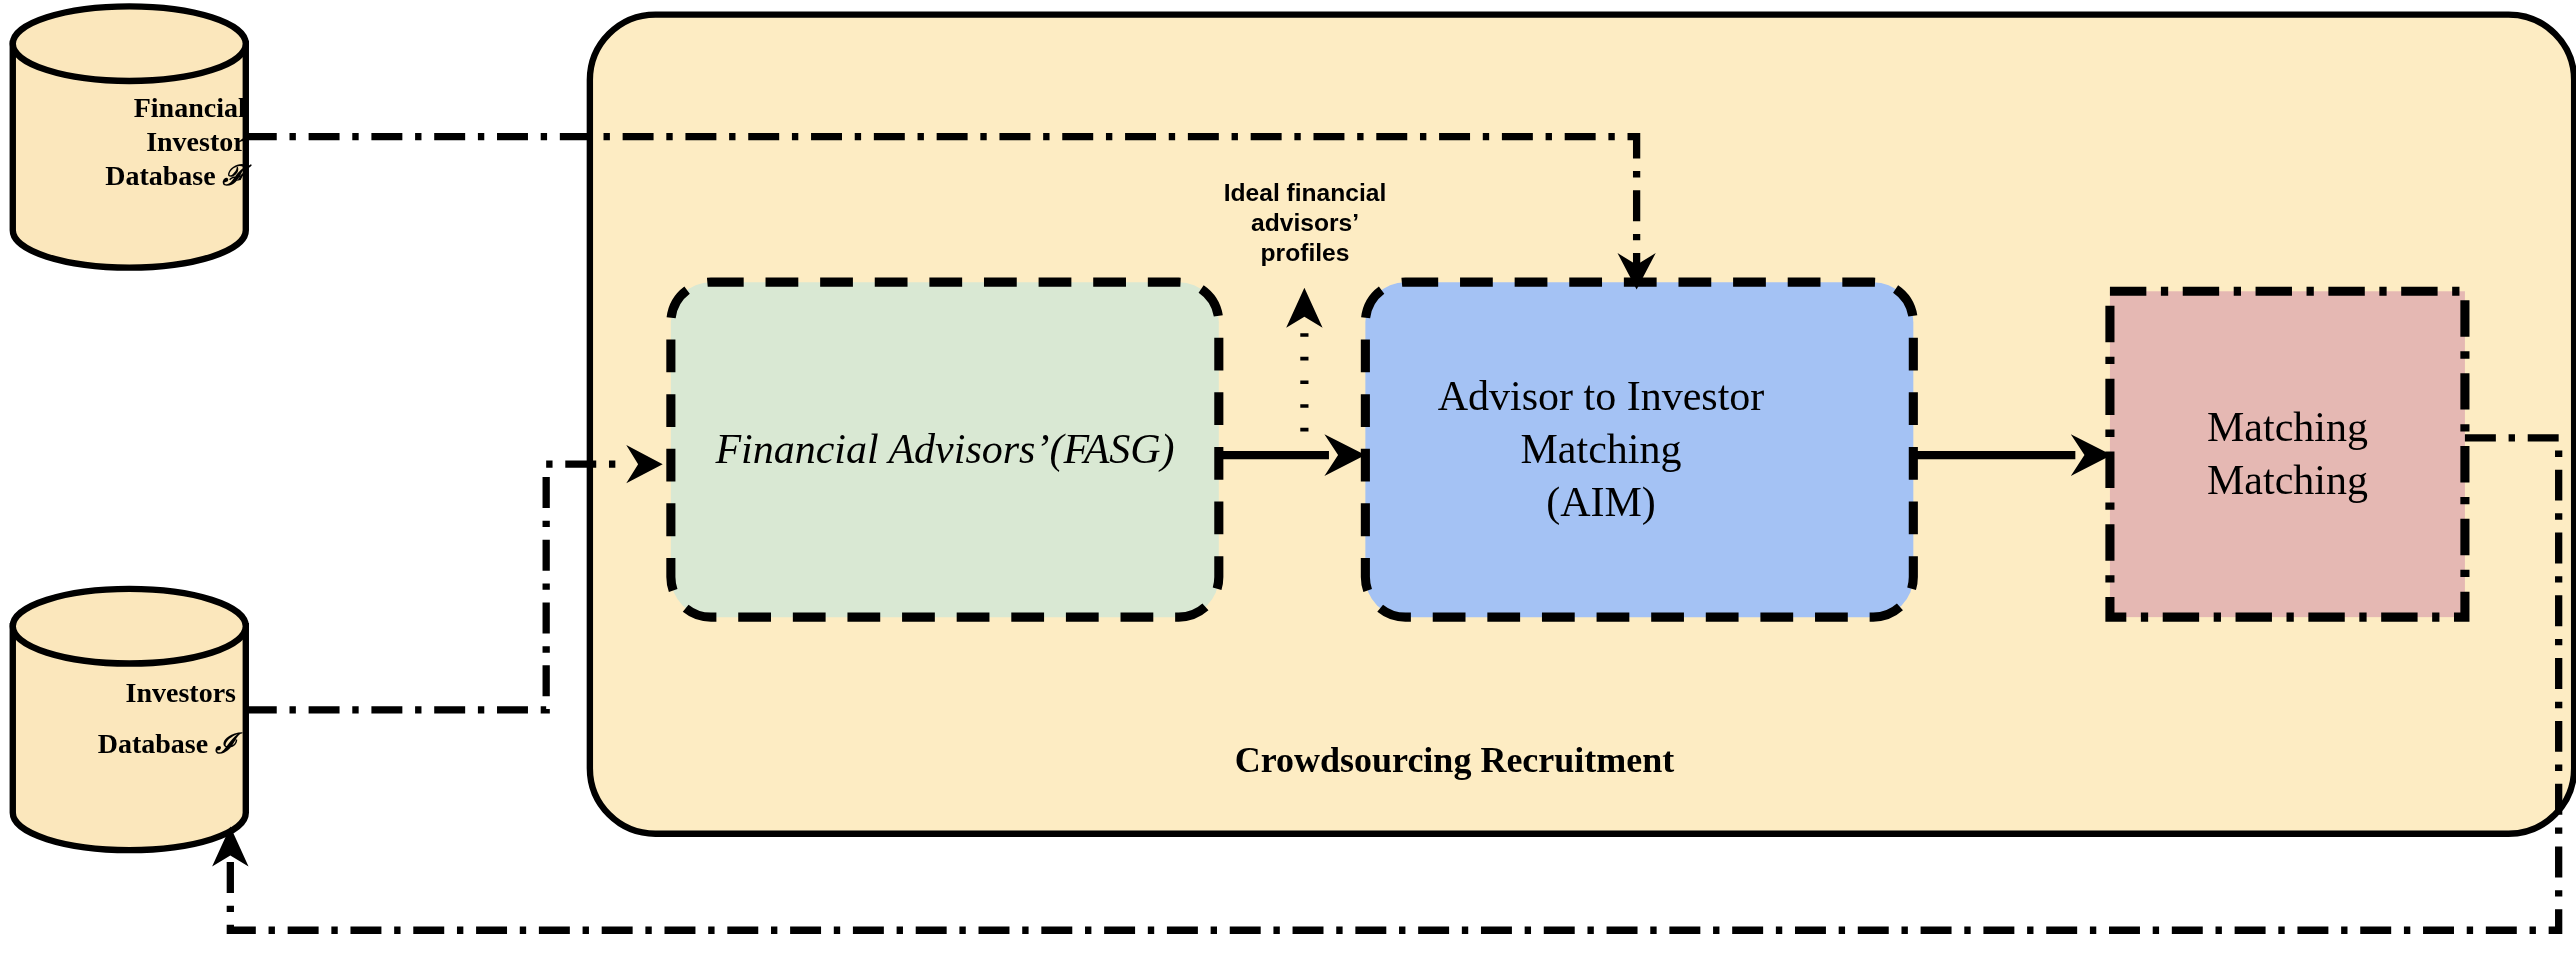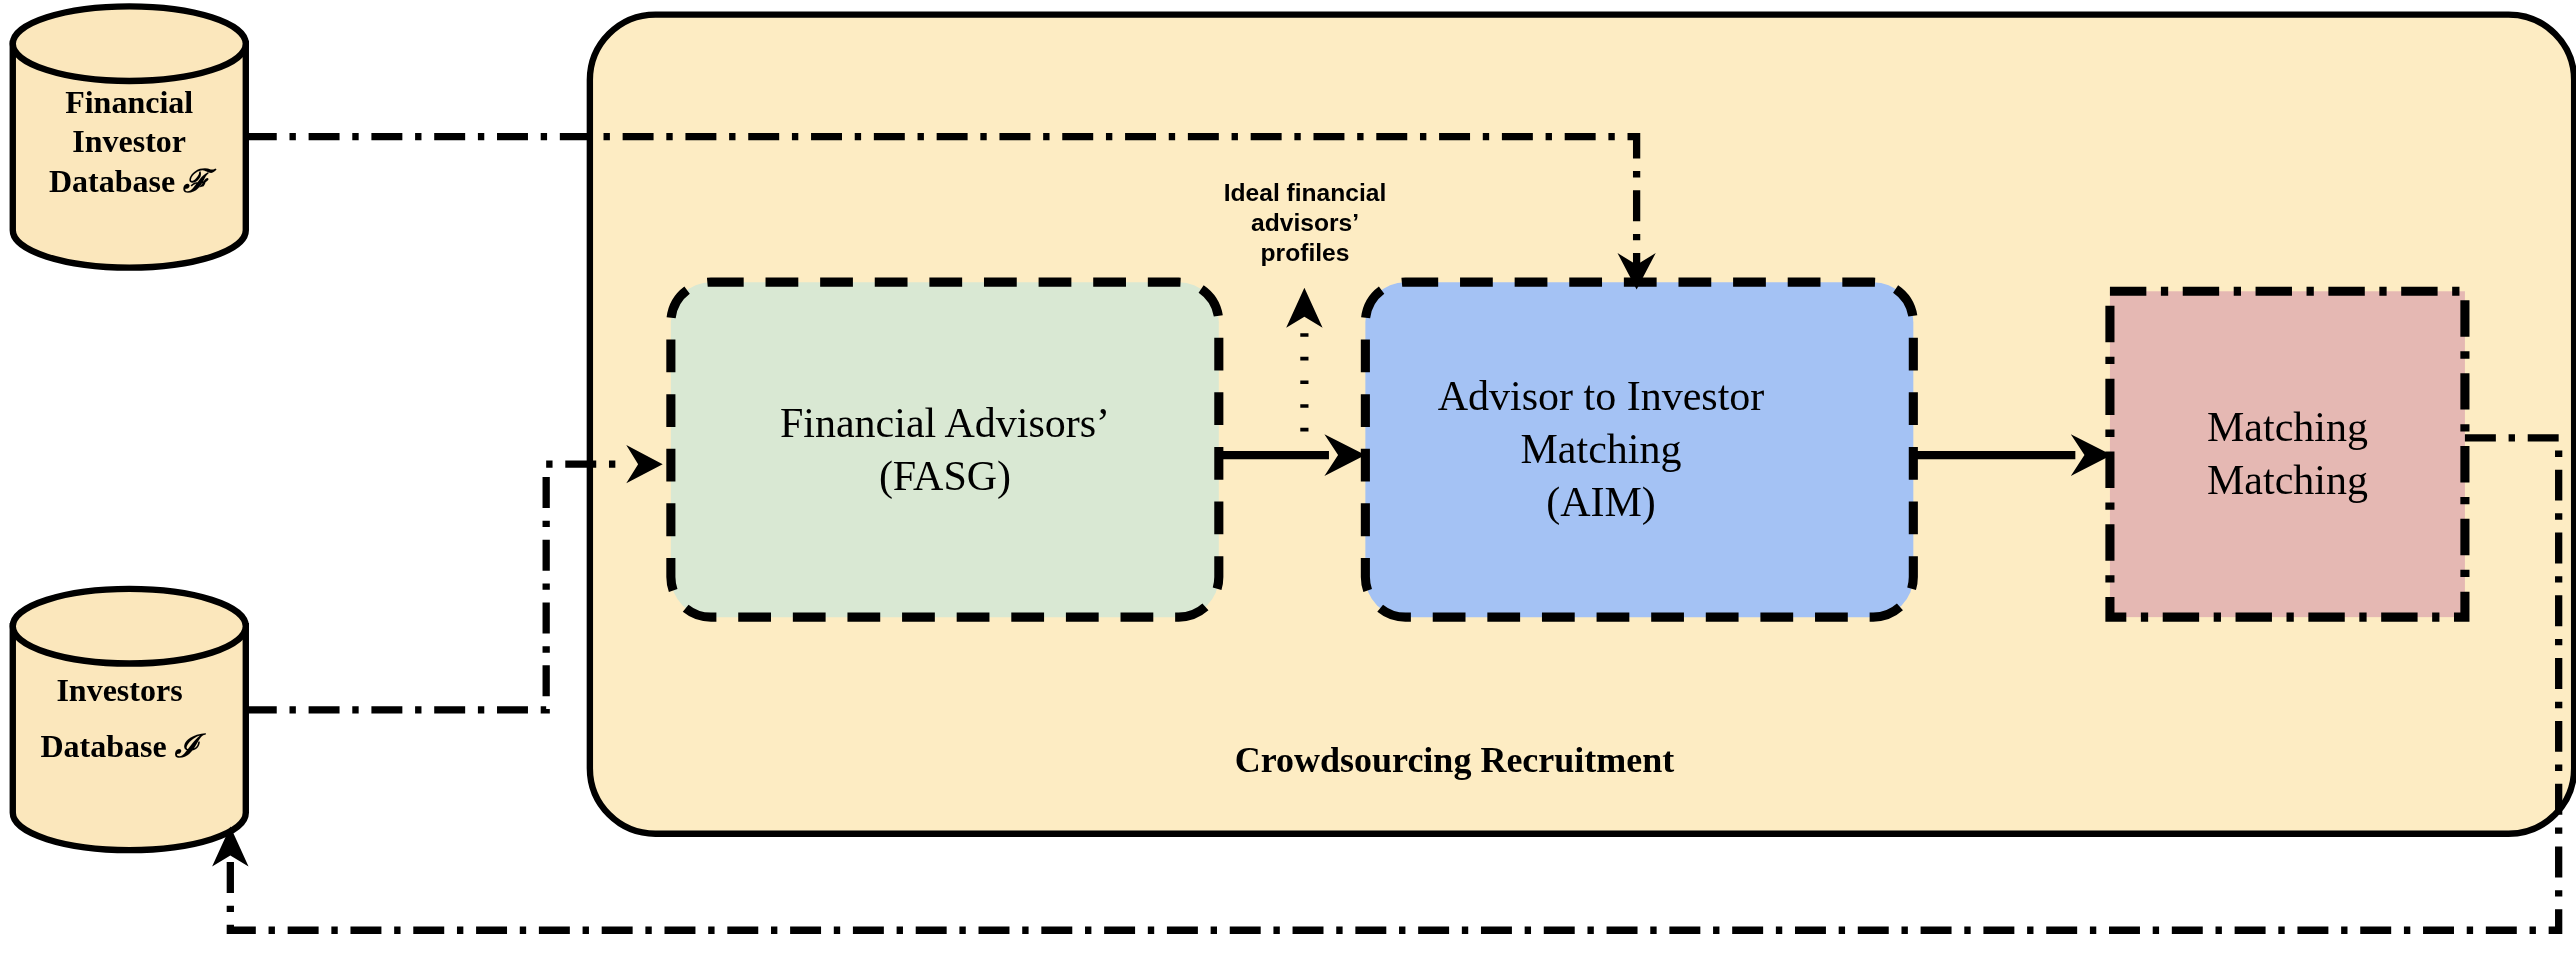--- a/index.html
+++ b/index.html
@@ -13,22 +13,23 @@
     text-align:center;
     color:#000;
     pointer-events:none;
     line-height:1.18;
   }
 
   
   .db-caption{
     font-family:"Liberation Serif",serif;
     font-weight:bold;
-    font-size:32px;
+    font-size:28px;
     line-height:1.22;
+    align-items:flex-end;
   }
   .db-caption .sym{ font-style:italic; font-weight:bold; font-family:"Liberation Serif",serif; }
 
   
   .proc-caption{
     font-family:"Liberation Serif",serif;
     font-weight:normal;
     font-size:42px;
     line-height:1.26;
   }
@@ -118,21 +119,21 @@
     </span>
   </div>
 
   <div class="node-label db-caption" style="left:3px; top:664px; width:233px; height:109px; flex-direction:column;">
     <span>Investors</span>
     <span style="white-space:nowrap;margin-top:16px;">
       <span>Database</span><span>&nbsp;</span><span class="sym">ℐ</span>
     </span>
   </div>
 
-  <div class="node-label proc-caption" style="left:671px; top:282px; width:548px; height:335px; flex-direction:column;">
+  <div class="node-label proc-caption" style="left:671px; top:282px; width:548px; height:335px; flex-direction:row;font-style:italic;">
     <span>Financial Advisors’</span>
     <span>(FASG)</span>
   </div>
 
   <div class="node-label proc-caption" style="left:1327px; top:282px; width:548px; height:335px; flex-direction:column;">
     <span>Advisor to Investor</span>
     <span>Matching</span>
     <span>(AIM)</span>
   </div>
 

